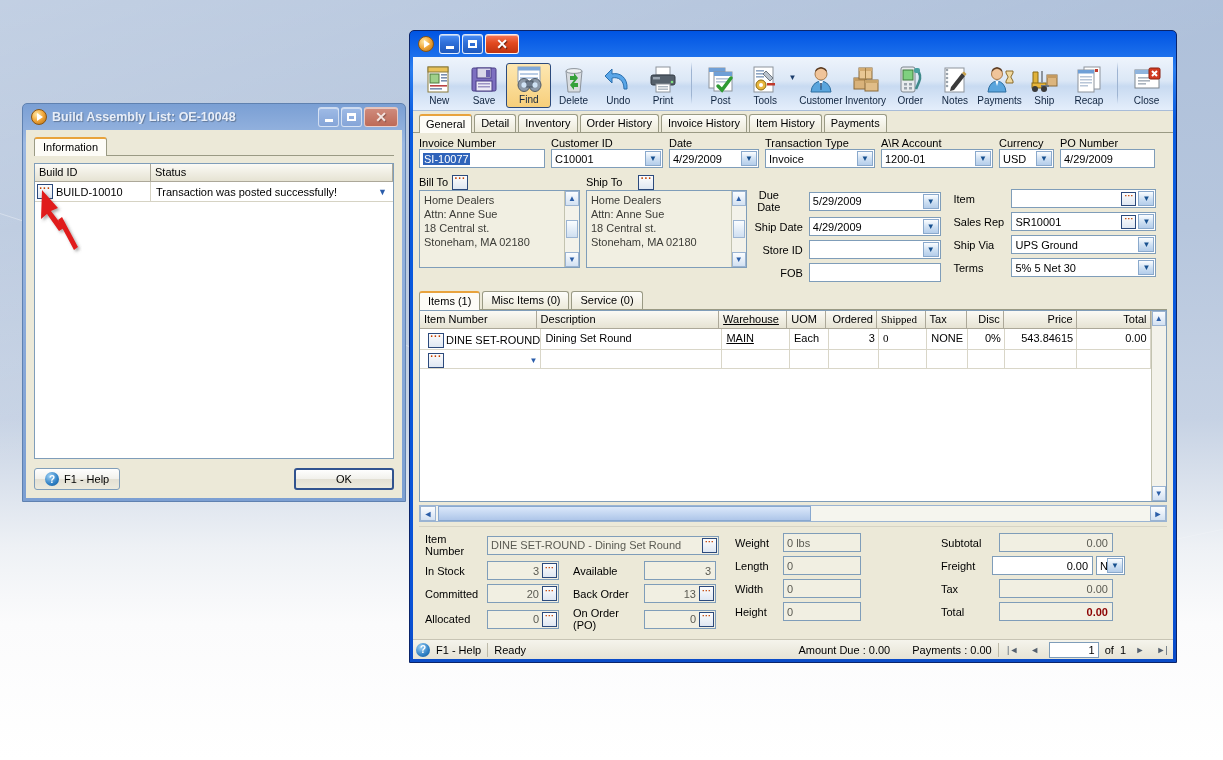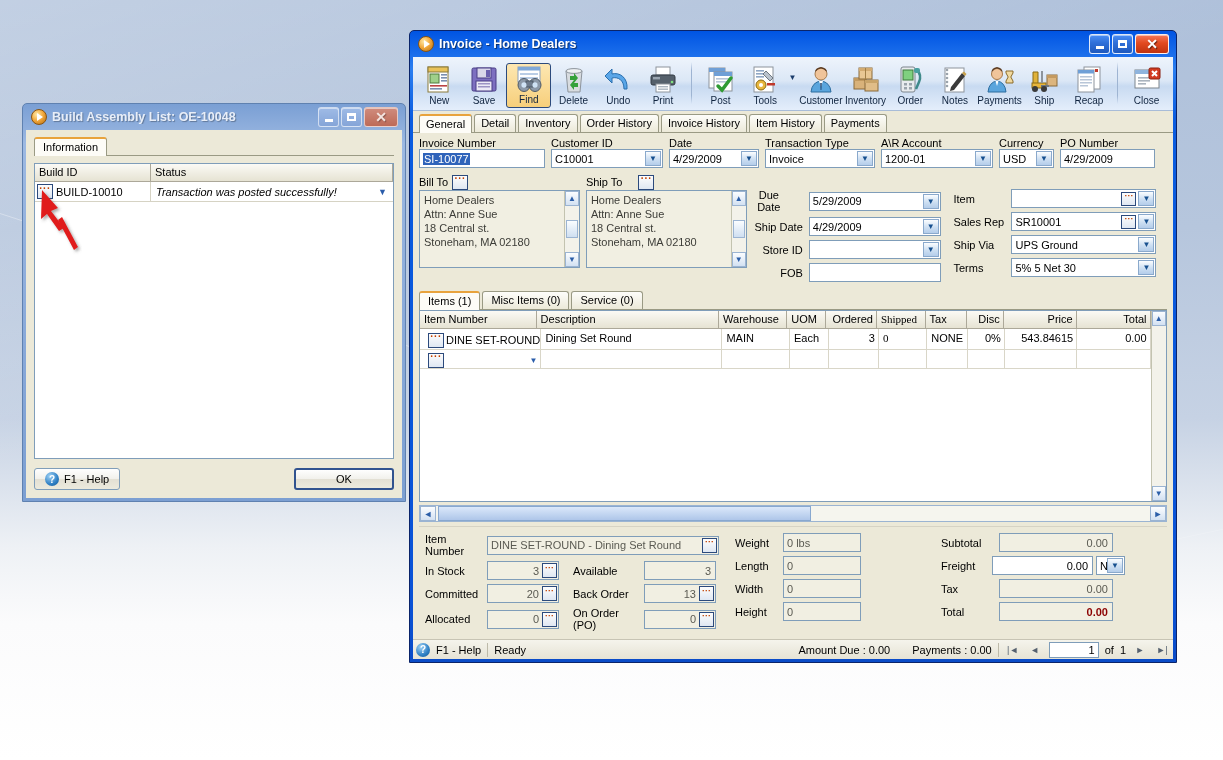--- a/index.html
+++ b/index.html
@@ -100,21 +100,21 @@
   .grid-head { display: flex; height: 18px; background: #ece9d8;
     border-bottom: 1px solid #aca899; font-size: 11px; }
   .grid-head > div {
     border-right: 1px solid #aca899; padding: 2px 0 0 4px;
     background: linear-gradient(to bottom,#fbfaf5,#e6e3d3);
   }
   .gc-build { width: 116px; }
   .gc-status { flex: 1 1 auto; }
   .grid-row { display: flex; height: 20px; border-bottom: 1px solid #d6d3c4; font-size: 11px; align-items:center; }
   .cell-build { width: 116px; display: flex; align-items: center; border-right: 1px solid #d6d3c4; height:100%; padding-left:2px;}
-  .cell-status { flex: 1 1 auto; display:flex; align-items:center; padding-left: 5px; height:100%;font-style:italic; }
+  .cell-status { flex: 1 1 auto; display:flex; align-items:center; padding-left: 5px; height:100%; }
   .ellipsis-btn {
     width: 16px; height: 15px; border: 1px solid #2c4a7c; background: linear-gradient(to bottom,#fdfdfd,#dfe7f2);
     display: inline-flex; align-items: center; justify-content: center;
     font-size: 10px; color: #c04000; letter-spacing: 0.5px; line-height: 1; flex:0 0 auto;
   }
   .ellipsis-btn::after { content: "···"; position: relative; top: -3px; font-weight: bold; }
   .drop-arrow {
     width: 15px; height: 15px; display: inline-flex; align-items: center; justify-content: center;
     color: #2a5caa; font-size: 9px;
   }
@@ -203,21 +203,21 @@
   .igrid { border: 1px solid #7f9db9; background: #fff; height: 192px; display:flex; }
   .igrid-main { flex: 1 1 auto; display:flex; flex-direction:column; overflow:hidden; }
   .ig-head { display: flex; height: 18px; font-size: 11px; background: #ece9d8; border-bottom:1px solid #aca899;}
   .ig-head > div {
     border-right: 1px solid #aca899; padding: 2px 3px 0 4px;
     background: linear-gradient(to bottom,#fbfaf5,#e6e3d3); overflow:hidden; white-space:nowrap;
   }
   .ig-row { display:flex; height: 21px; font-size: 11px; border-bottom: 1px solid #d9d6c8; padding-left: 6px; }
   .ig-row > div { border-right: 1px solid #d9d6c8; padding: 3px 3px 0 4px; overflow: hidden; white-space: nowrap; }
   .ig-row.blank { height: 19px; }
-  .c-item { width: 120px; } .c-desc { width: 188px; } .c-wh { width: 70px; }
+  .c-item { width: 120px; } .c-desc { width: 188px; } .c-wh { width: 70px; text-decoration: underline; }
   .c-uom { width: 40px; } .c-ord { width: 52px; text-align: right; }
   .c-shp { width: 50px; text-align: left; font-family: Liberation Serif, serif; } .c-tax { width: 42px; }
   .c-disc { width: 38px; text-align: right; } .c-price { width: 75px; text-align: right; }
   .c-total { width: 76px; text-align: right; }
   .ig-cellcombo { display:flex; align-items:center; gap:2px; position:relative; padding: 2px 0 0 2px !important; }
   .ig-cellcombo .arrow { margin-left:auto; color:#2a5caa; font-size:8px; padding-right:3px; }
 
   .hsb { height: 17px; border:1px solid #9bb4d2; background:#f5f5ee; display:flex; align-items:center;
          margin-top:3px; }
   .hsb-btn { width:16px; height:15px; display:flex; align-items:center; justify-content:center;
@@ -320,21 +320,20 @@
   <g filter="url(#sh)">
     <path d="M8 10 L24 28 L17 31 L30 48 L25 51 L13 34 L7 39 Z" fill="#e01b1b"></path>
     <path d="M24 40 L40 70 L44 67 L28 37 Z" fill="#e01b1b"></path>
   </g>
 </svg>
 
 <div class="win win-active" id="invoice-win">
   <div class="win-frame">
     <div class="titlebar">
       <span class="tb-icon"></span>
-      <span class="tb-title">Invoice  - Home Dealers</span>
       <span class="tb-btns">
         <span class="tb-btn tb-min">
             <i class="glyph-min"></i>
           </span>
         <span class="tb-btn tb-max">
             <i class="glyph-max"></i>
           </span>
         <span class="tb-btn tb-close">
             <span class="glyph-x">✕</span>
           </span>

